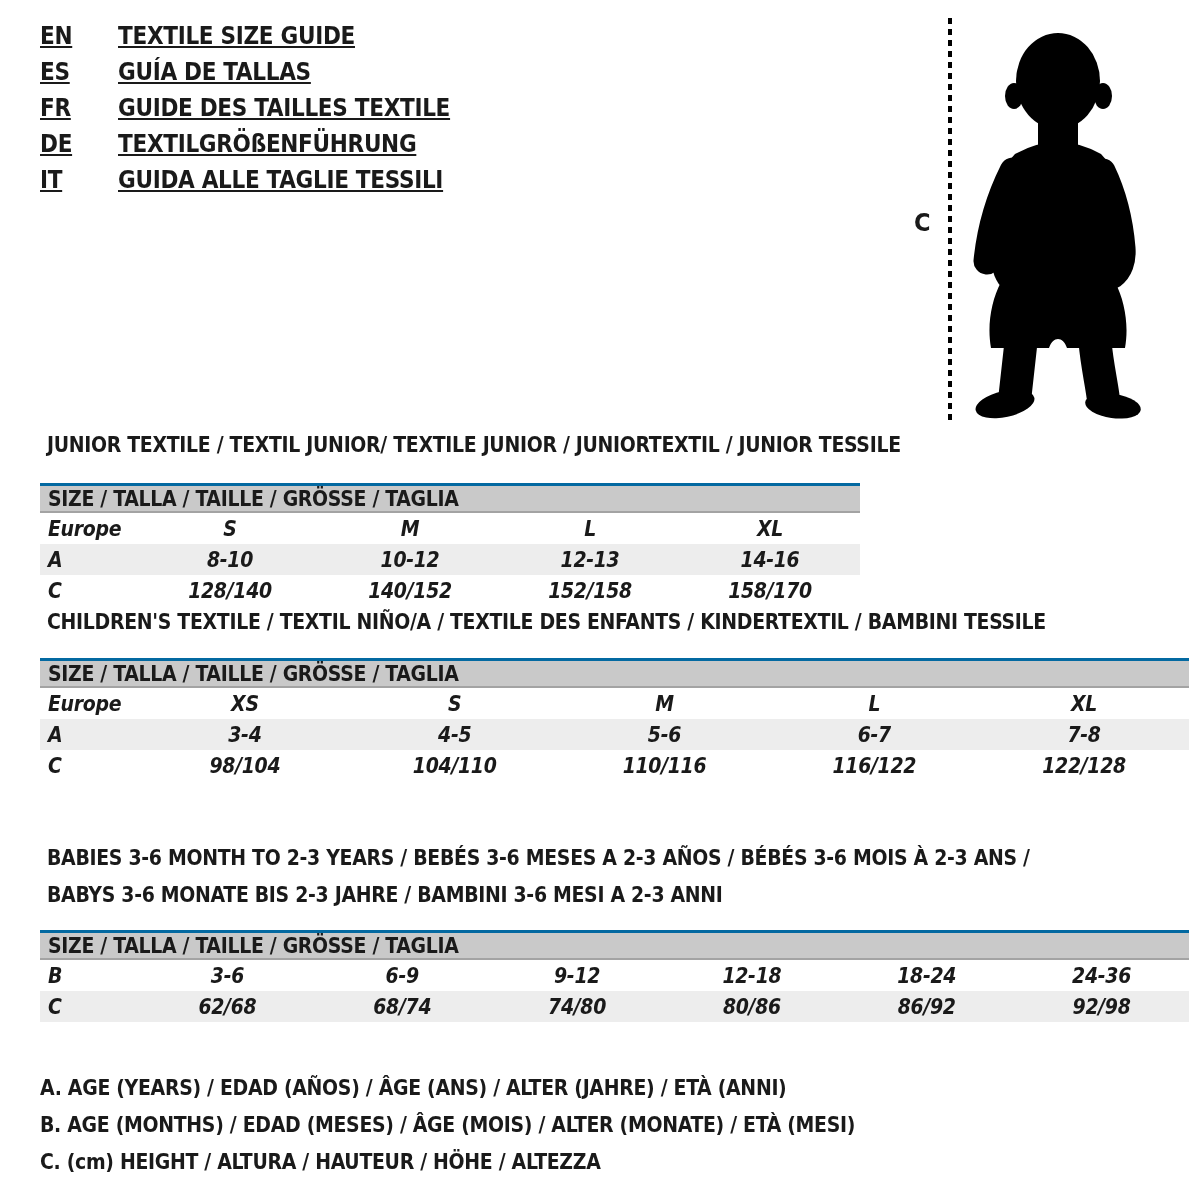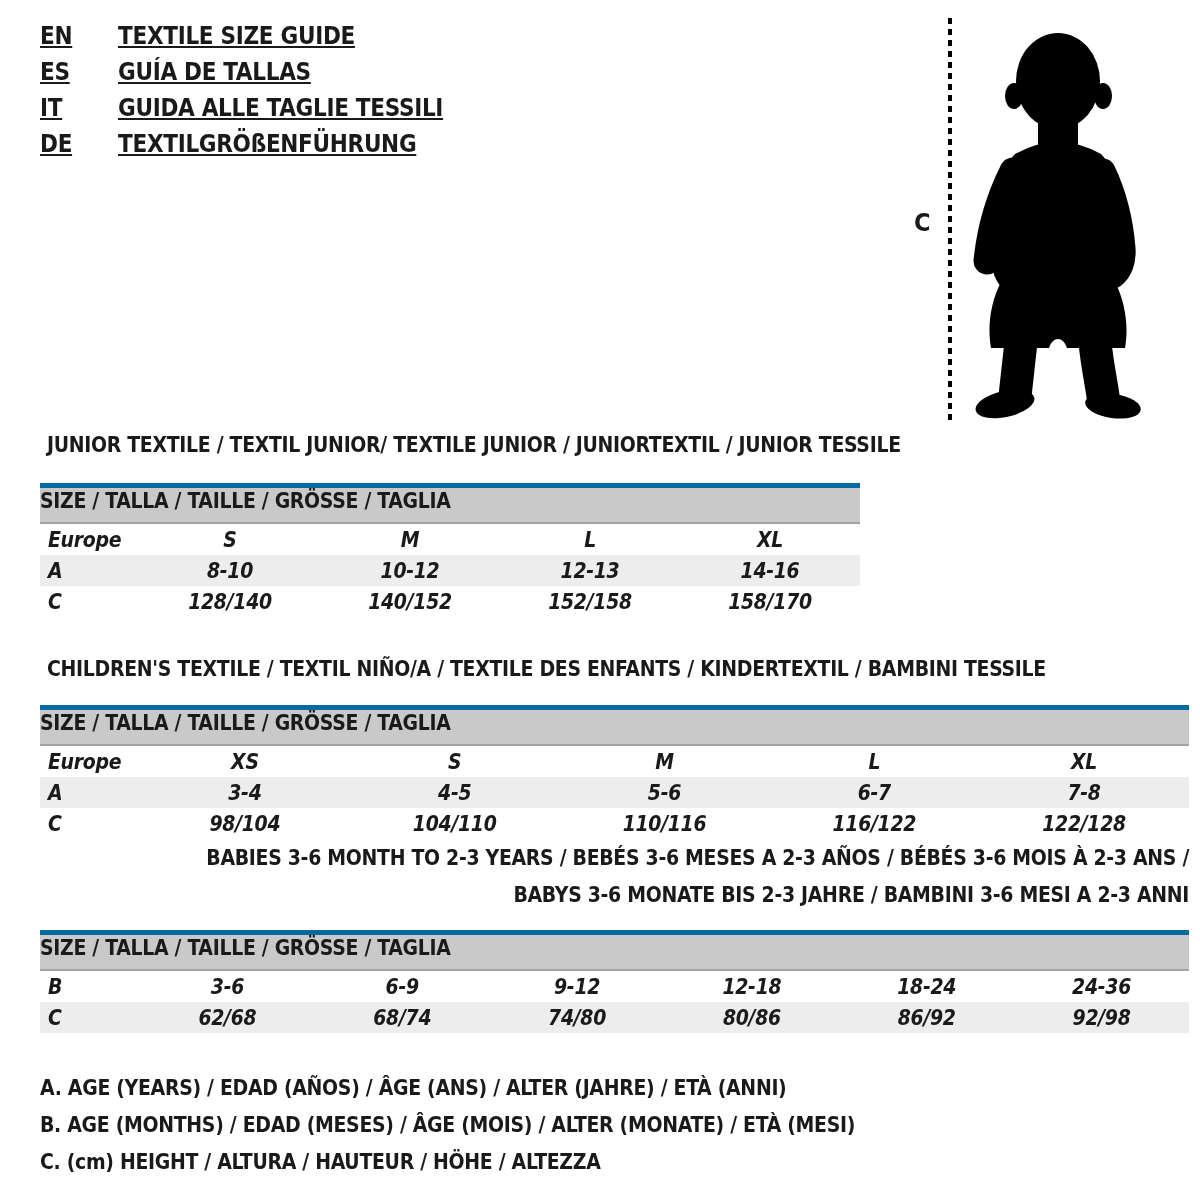--- a/index.html
+++ b/index.html
@@ -30,31 +30,31 @@
   .measure-line{
     position:absolute;left:948px;top:18px;width:4px;height:402px;
     background:repeating-linear-gradient(to bottom,var(--sil) 0 6px,transparent 6px 11px);
   }
   .measure-label{position:absolute;left:914px;top:208px;font-size:25px;}
   .silhouette{position:absolute;left:963px;top:26px;}
 
   
   .section{position:absolute;left:33px;margin-left:7px;}
   .sec-junior{top:434px;width:820px;}
-  .sec-children{top:658px;width:1149px;}
+  .sec-children{top:611px;width:1149px;}
   .sec-babies{top:840px;width:1149px;}
   .sec-title{font-size:21px;line-height:22px;padding-left:7px;white-space:nowrap;}
-  .sec-title.two-line{line-height:37px;text-align:right;}
+  .sec-title.two-line{line-height:37px;}
   .sec-junior .sec-title{margin-bottom:27px;}
   .sec-children .sec-title{margin-bottom:25px;}
   .sec-babies .sec-title{margin-bottom:16px;}
   .size-bar{
-    height:41px;background:var(--bar-bg);
-    border-top:5px solid #0369a1;border-bottom:2px solid #a3a3a3;
-    font-size:21px;line-height:27px;white-space:nowrap;
+    height:30px;background:var(--bar-bg);
+    border-top:3px solid #0369a1;border-bottom:2px solid #a3a3a3;
+    font-size:21px;line-height:27px;padding-left:8px;white-space:nowrap;
   }
   .trow{display:flex;height:31px;align-items:center;font-size:21px;font-style:italic;}
   .trow.shaded{background:var(--shade-bg);}
   .tlabel{flex:0 0 100px;padding-left:8px;}
   .tcell{flex:1;text-align:center;}
 
   
   .legend{position:absolute;left:40px;top:1070px;}
   .legend-line{font-size:21px;line-height:37px;white-space:nowrap;}
 </style>
@@ -64,26 +64,30 @@
 <div class="lang-block">
   <div class="lang-row">
     <span class="lang-code">EN</span>
     <span class="lang-label">TEXTILE SIZE GUIDE</span>
   </div>
   <div class="lang-row">
     <span class="lang-code">ES</span>
     <span class="lang-label">GUÍA DE TALLAS</span>
   </div>
   <div class="lang-row">
+    <span class="lang-code">FR</span>
+    <span class="lang-label">GUIDE DES TAILLES TEXTILE</span>
+  </div>
+  <div class="lang-row">
+    <span class="lang-code">DE</span>
+    <span class="lang-label">TEXTILGRÖßENFÜHRUNG</span>
+  </div>
+  <div class="lang-row">
     <span class="lang-code">IT</span>
     <span class="lang-label">GUIDA ALLE TAGLIE TESSILI</span>
-  </div>
-  <div class="lang-row">
-    <span class="lang-code">DE</span>
-    <span class="lang-label">TEXTILGRÖßENFÜHRUNG</span>
   </div>
 </div>
 
 <div class="measure-line"></div>
 <div class="measure-label">C</div>
 <svg class="silhouette" width="185" height="395" viewBox="0 0 185 395" xmlns="http://www.w3.org/2000/svg">
   <g fill="#000000" stroke="none">
 
     <ellipse cx="95" cy="55" rx="42" ry="48"></ellipse>
     <ellipse cx="51" cy="70" rx="9" ry="13"></ellipse>

